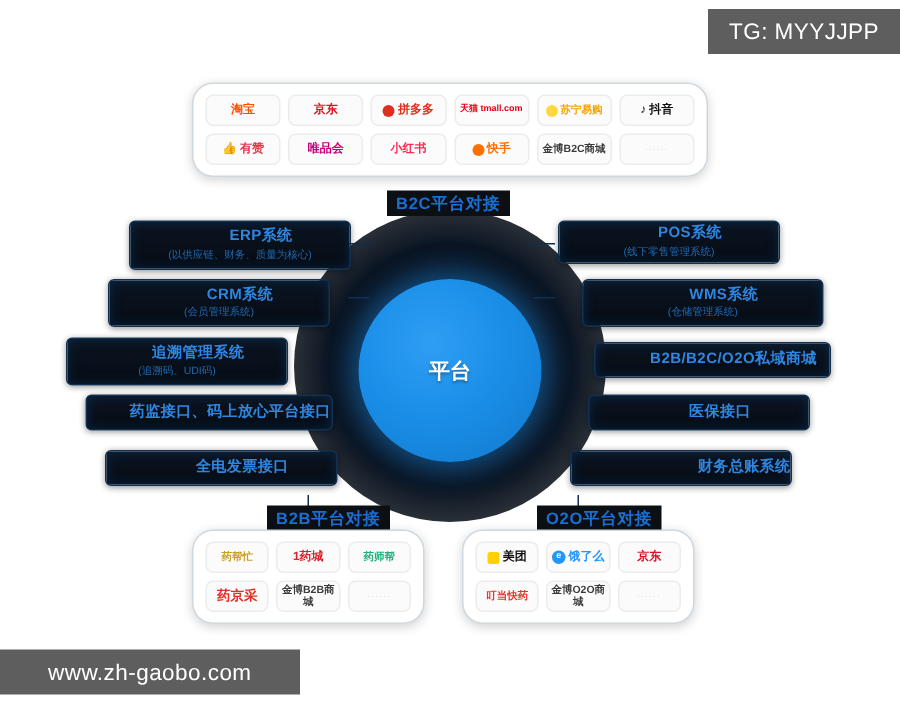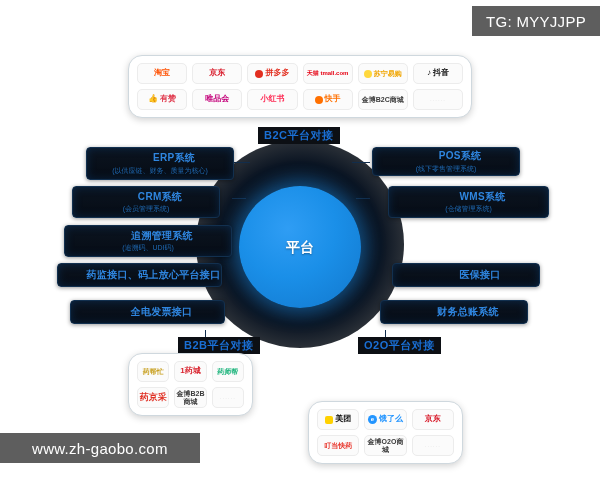--- a/index.html
+++ b/index.html
@@ -207,48 +207,51 @@
   </div>
 
   <div class="node" style="left:86px;top:147px;width:148px;height:33px;">
     <div class="n1">ERP系统</div>
     <div class="n2">(以供应链、财务、质量为核心)</div>
   </div>
   <div class="node" style="left:72px;top:186px;width:148px;height:32px;">
     <div class="n1">CRM系统</div>
     <div class="n2">(会员管理系统)</div>
   </div>
-  <div class="node" style="left:64px;top:225px;width:168px;height:32px;text-align:right;">
+  <div class="node" style="left:44px;top:225px;width:148px;height:32px;text-align:right;">
     <div class="n1">追溯管理系统</div>
     <div class="n2">(追溯码、UDI码)</div>
   </div>
   <div class="node" style="left:57px;top:263px;width:165px;height:24px;">
     <div class="n1">药监接口、码上放心平台接口</div>
   </div>
   <div class="node" style="left:70px;top:300px;width:155px;height:24px;">
     <div class="n1">全电发票接口</div>
   </div>
 
   <div class="node" style="left:372px;top:147px;width:148px;height:29px;">
     <div class="n1">POS系统</div>
     <div class="n2">(线下零售管理系统)</div>
   </div>
   <div class="node" style="left:388px;top:186px;width:161px;height:32px;">
     <div class="n1">WMS系统</div>
     <div class="n2">(仓储管理系统)</div>
   </div>
+  <div class="node" style="left:396px;top:228px;width:158px;height:24px;">
+    <div class="n1">B2B/B2C/O2O私域商城</div>
+  </div>
   <div class="node" style="left:392px;top:263px;width:148px;height:24px;">
     <div class="n1">医保接口</div>
   </div>
-  <div class="node" style="left:380px;top:300px;width:148px;height:24px;">
+  <div class="node" style="left:380px;top:300px;width:148px;height:24px;align-items:flex-end;">
     <div class="n1">财务总账系统</div>
   </div>
 
   <div class="sec-label" style="left:178px;top:337px;">B2B平台对接</div>
-  <div class="plat-box" id="box-b2b" style="left:128px;top:353px;width:125px;height:63px;">
+  <div class="plat-box" id="box-b2b" style="left:128px;top:353px;width:155px;height:63px;">
     <div class="logo-grid g3">
       <div class="logo">
           <span class="c-ybm" style="font-size:7px;">药帮忙</span>
         </div>
       <div class="logo">
           <span class="c-yjc" style="font-size:8px;">1药城</span>
         </div>
       <div class="logo">
           <span class="c-ysb" style="font-size:7px;">药师帮</span>
         </div>
@@ -258,21 +261,21 @@
       <div class="logo two-line">
           <span class="c-own">金博B2B商城</span>
         </div>
       <div class="logo empty">
           <span>......</span>
         </div>
     </div>
   </div>
 
   <div class="sec-label" style="left:358px;top:337px;">O2O平台对接</div>
-  <div class="plat-box" id="box-o2o" style="left:308px;top:353px;width:155px;height:63px;margin-top:48px;">
+  <div class="plat-box" id="box-o2o" style="left:308px;top:353px;width:155px;height:63px;">
     <div class="logo-grid g3">
       <div class="logo">
           <span class="sq sq-mt"></span>
           <span class="c-meituan">美团</span>
         </div>
       <div class="logo">
           <span class="circ">e</span>
           <span class="c-eleme">饿了么</span>
         </div>
       <div class="logo">

